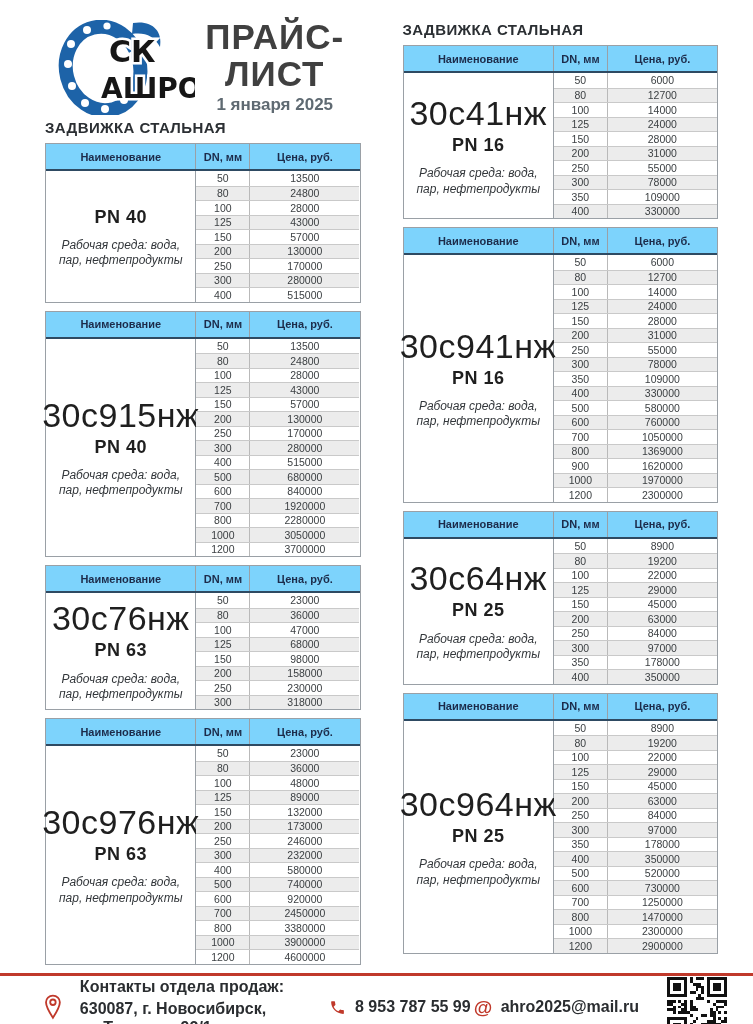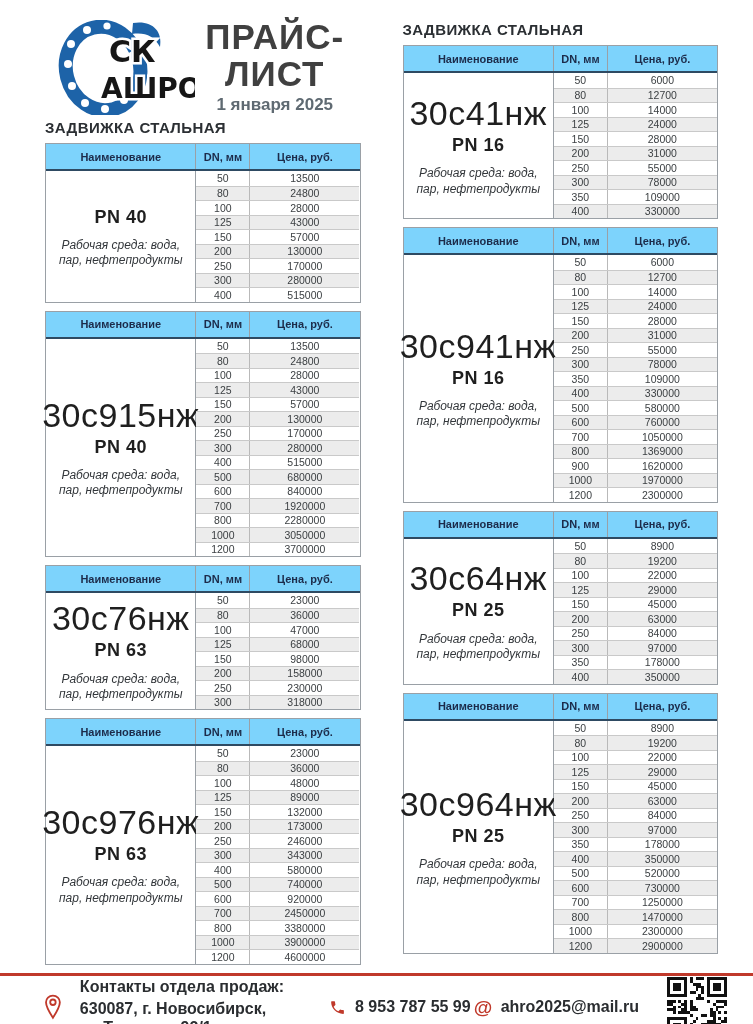--- a/index.html
+++ b/index.html
@@ -291,21 +291,21 @@
                 <div class="row">
                   <div class="cell-dn">200</div>
                   <div class="cell-price">173000</div>
                 </div>
                 <div class="row">
                   <div class="cell-dn">250</div>
                   <div class="cell-price">246000</div>
                 </div>
                 <div class="row">
                   <div class="cell-dn">300</div>
-                  <div class="cell-price">343000</div>
+                  <div class="cell-price">232000</div>
                 </div>
                 <div class="row">
                   <div class="cell-dn">400</div>
                   <div class="cell-price">580000</div>
                 </div>
                 <div class="row">
                   <div class="cell-dn">500</div>
                   <div class="cell-price">740000</div>
                 </div>
                 <div class="row">

